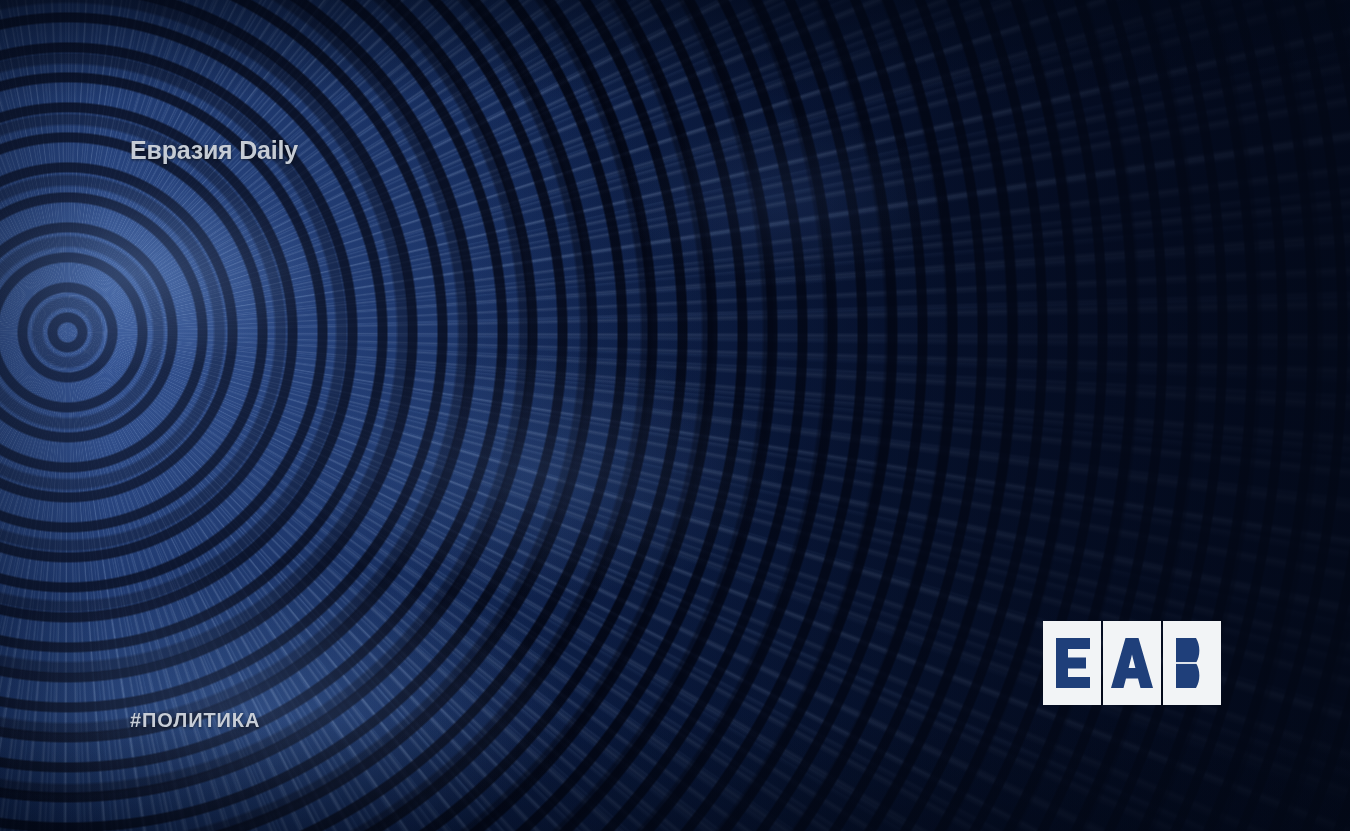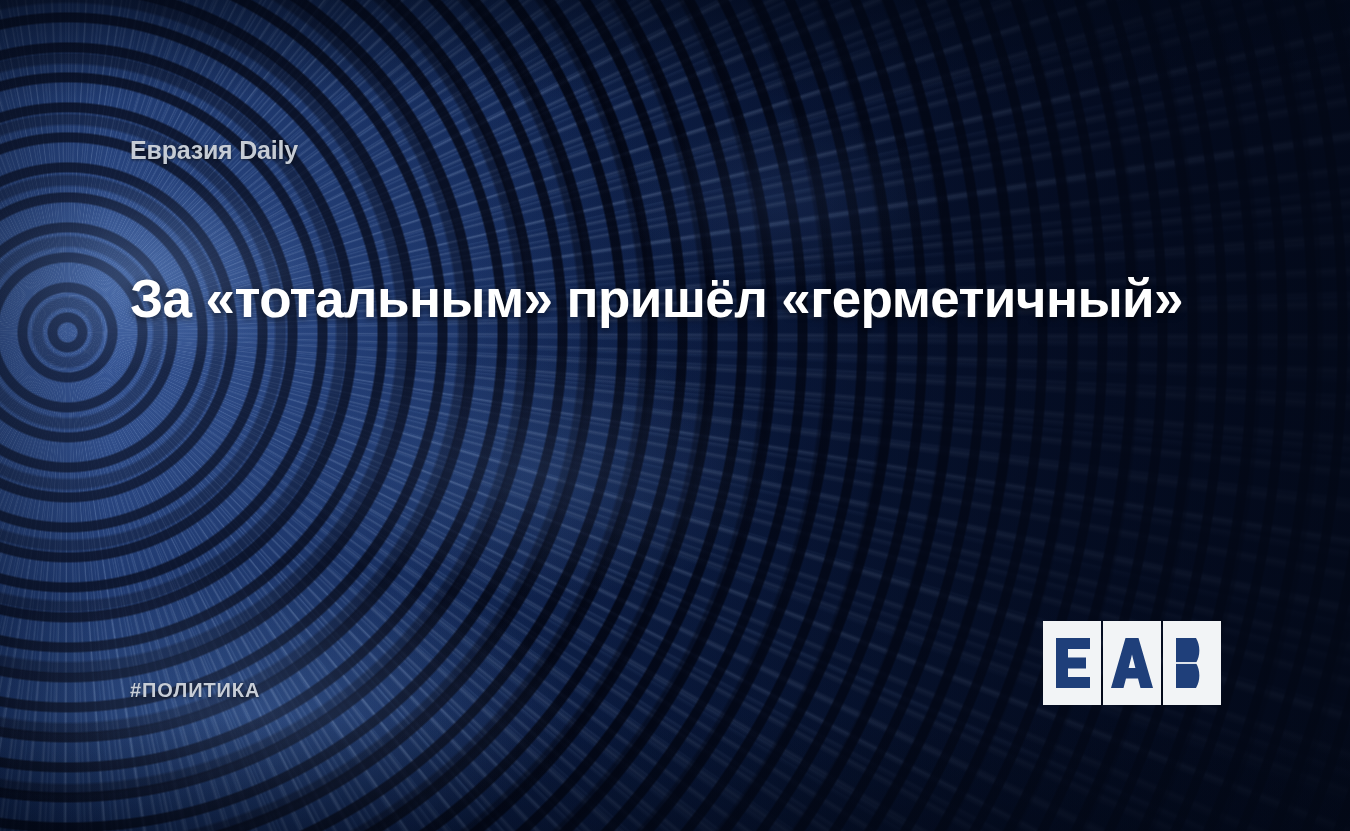--- a/index.html
+++ b/index.html
@@ -122,21 +122,21 @@
     font-size:53px;
     font-weight:bold;
     line-height:74px;
     letter-spacing:-0.6px;
     color:#ffffff;
     text-shadow:0 2px 7px rgba(0,0,0,0.50);
   }
   #headline .hl-line{ display:block; white-space:nowrap; }
 
   #category{
-    position:absolute; left:130px; top:679px;
+    position:absolute; left:130px; top:709px;
     font-size:20px; font-weight:bold;
     letter-spacing:0.9px;
     color:#c8ced7;
     text-shadow:0 1px 3px rgba(0,0,0,0.5);
     white-space:nowrap;
   }
 
   
   #logo{
     position:absolute; left:1043px; top:621px;
@@ -162,21 +162,20 @@
   <div id="bg-dash" class="bg-layer"></div>
   <div id="bg-fade" class="bg-layer"></div>
   <div id="bg-bloom" class="bg-layer"></div>
   <div id="bg-edges" class="bg-layer"></div>
 
   <div id="content">
 
     <div id="site-name">Евразия Daily</div>
 
     <div id="headline">
-      <span class="hl-line">За «тотальным» пришёл «герметичный»</span>
     </div>
 
     <div id="category">#ПОЛИТИКА</div>
 
     <div id="logo">
 
       <div class="logo-cell">
         <svg width="58" height="84" viewBox="0 0 58 84" aria-hidden="true">
           <path d="M13 17 H47 V28 H25 V36.5 H43 V47.5 H25 V56 H47 V67 H13 Z" fill="#1f3f7a"></path>
         </svg>

